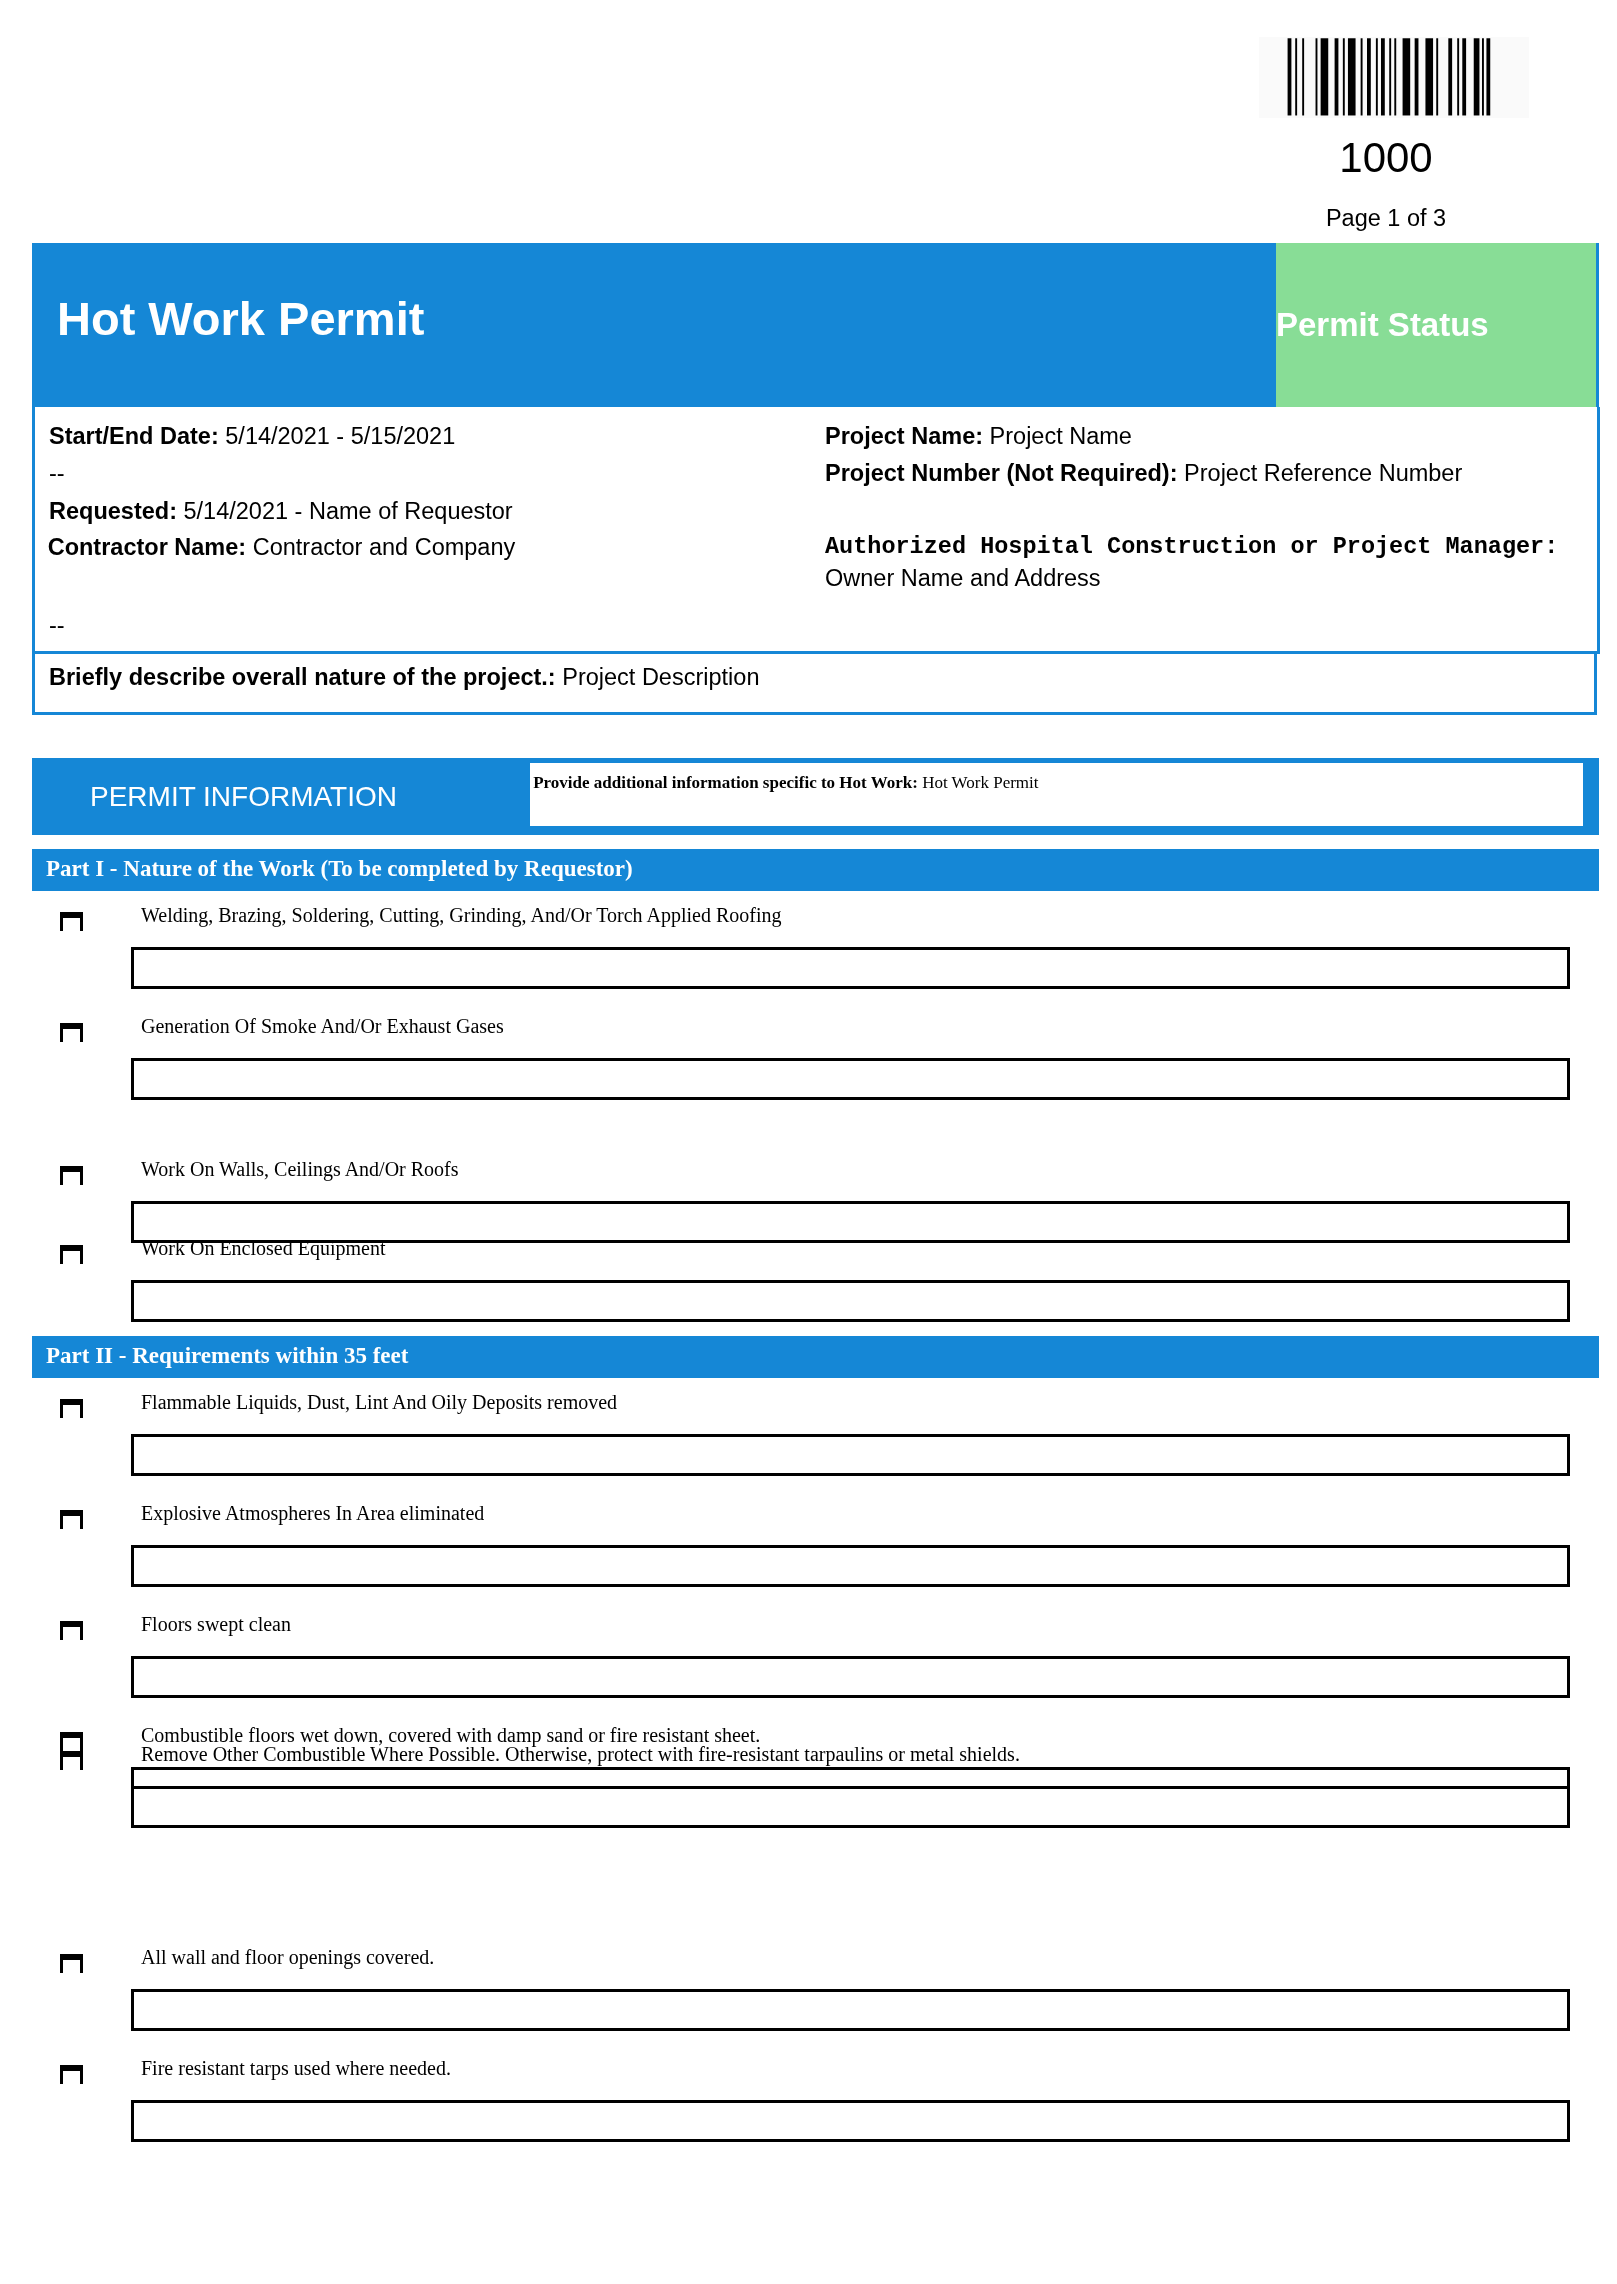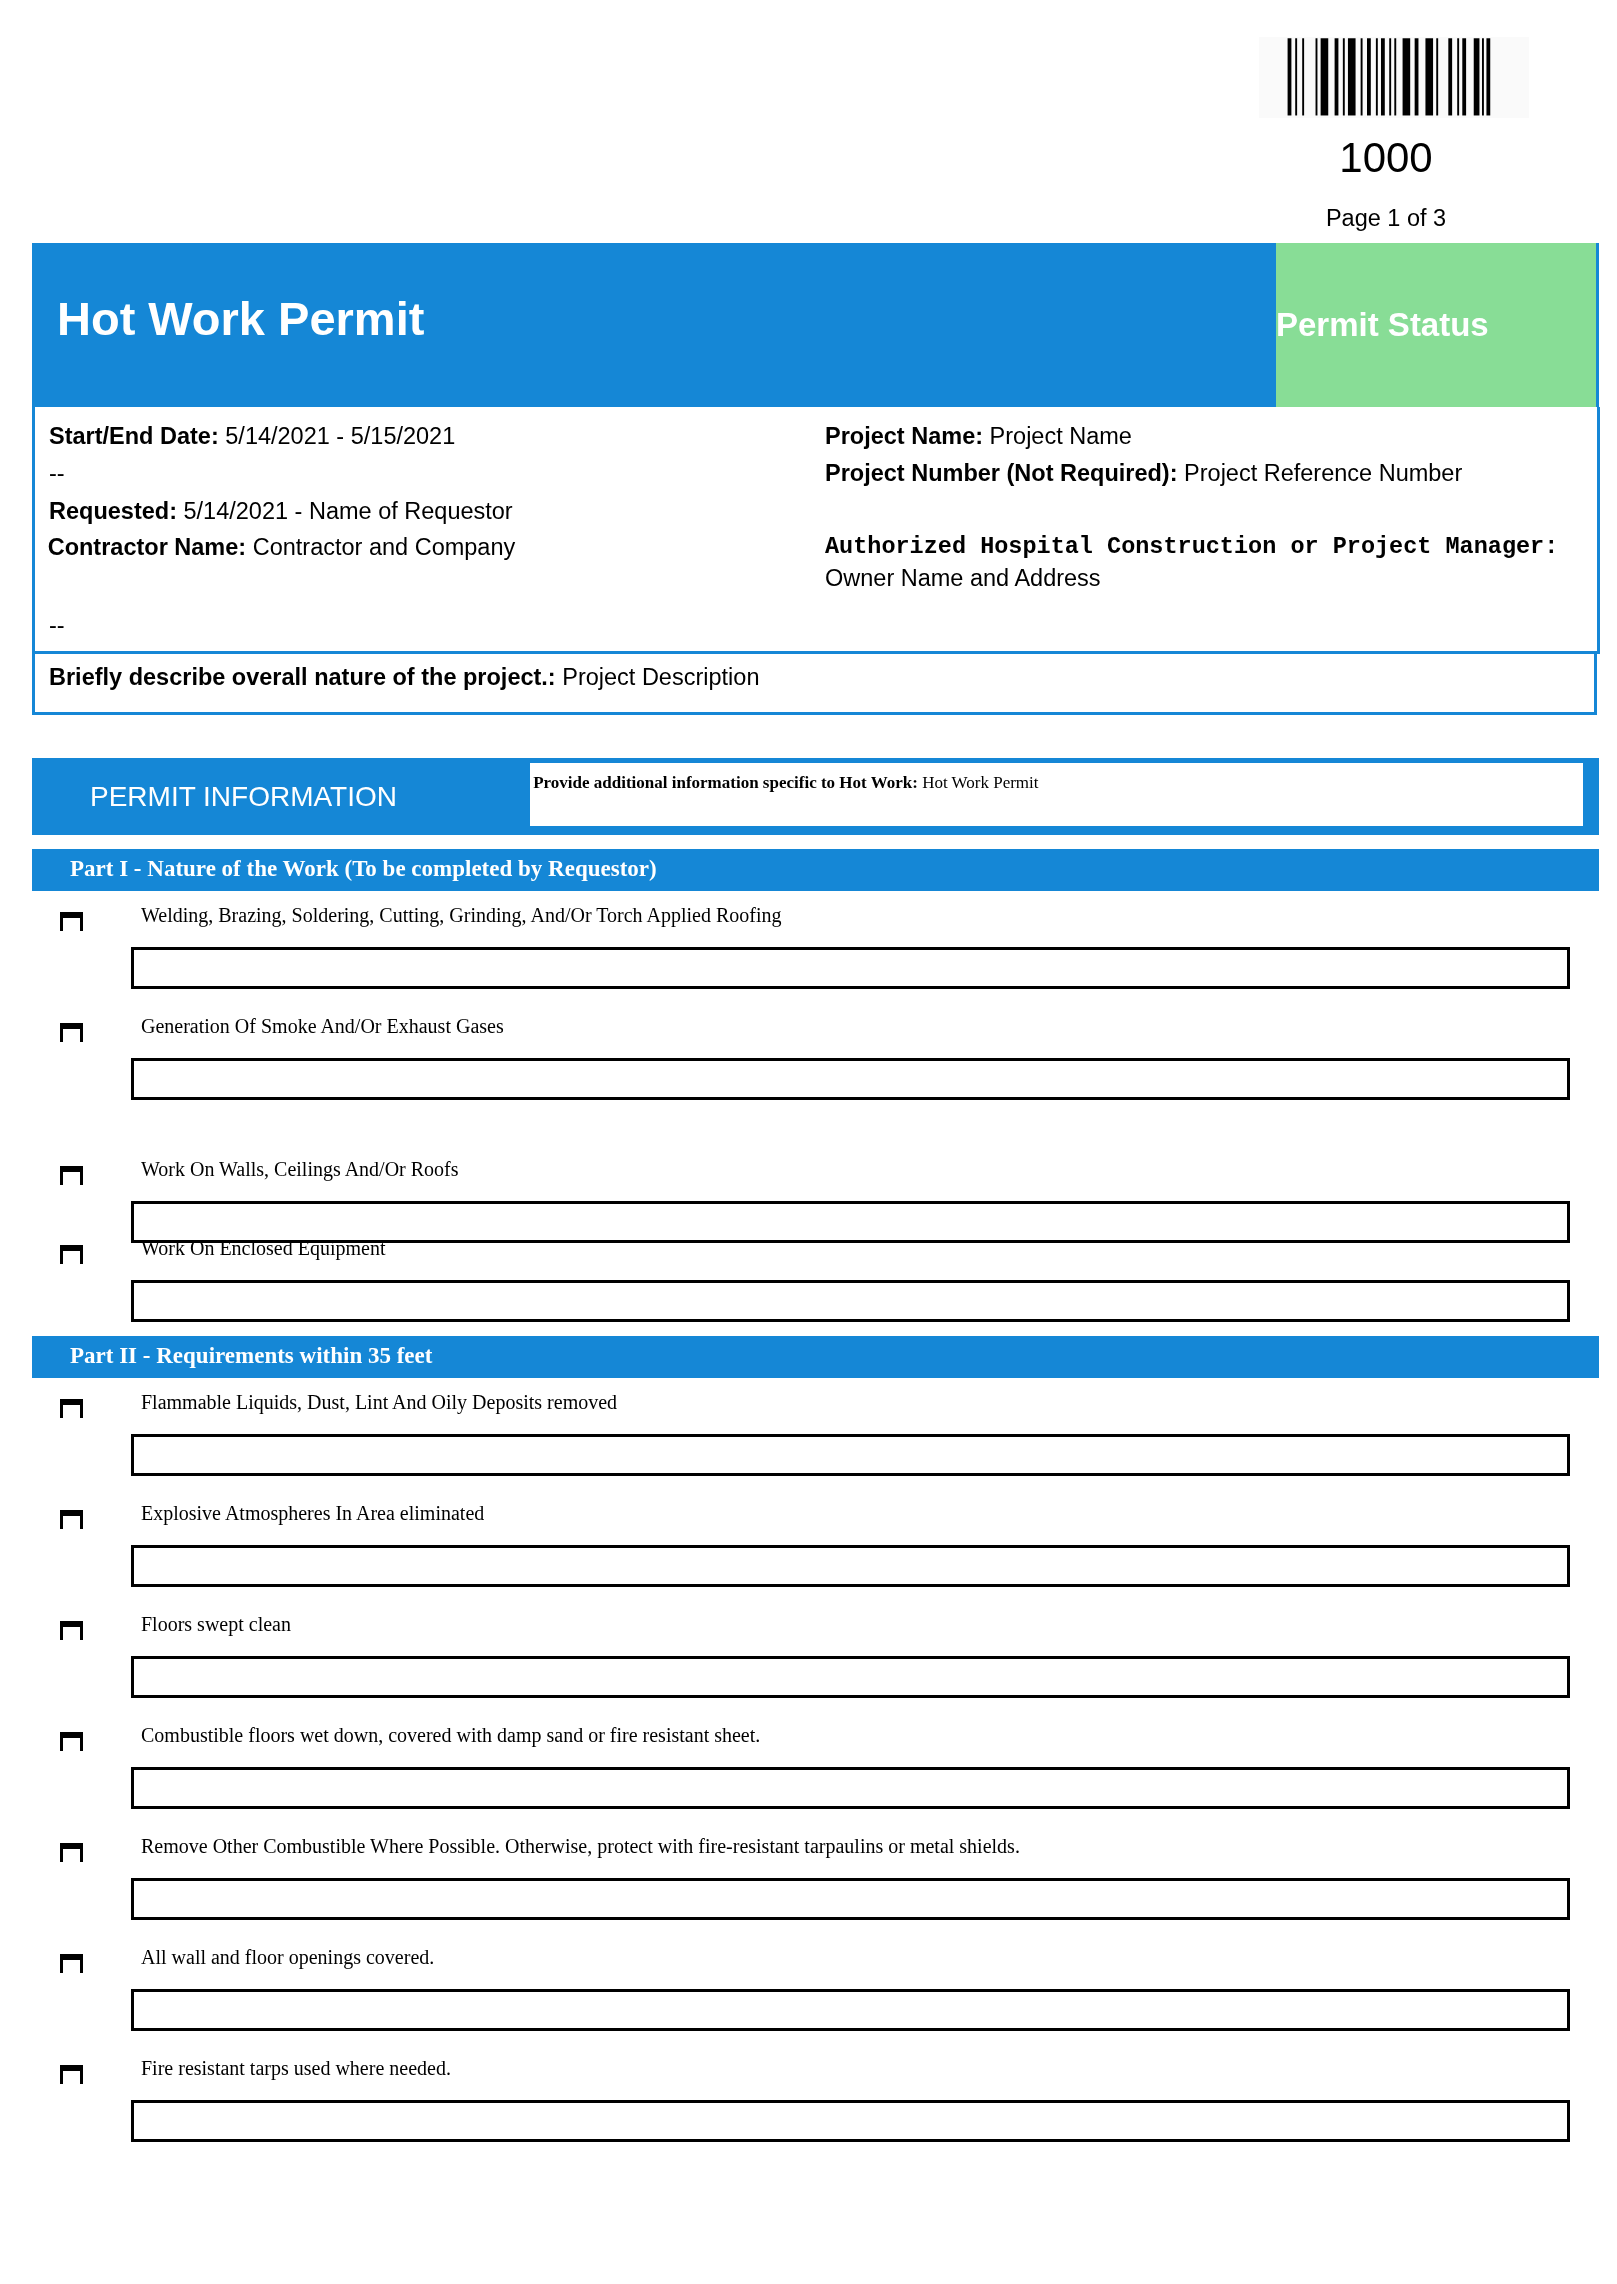--- a/index.html
+++ b/index.html
@@ -23,21 +23,21 @@
   .field b { font-weight:bold; }
   #desc { left:32px; top:654px; width:1559px; height:58px; border:3.2px solid #1587d6; border-top:none; }
 
   
   #permit-bar { left:32px; top:758px; width:1567px; height:77px; background:#1587d6; }
   #permit-label { left:14px; top:21px; color:#fff; font-size:28px; line-height:36px;margin-left:44px; }
   #permit-inner { left:498px; top:5px; width:1053px; height:63px; background:#fff; }
   #permit-inner .txt { position:absolute; left:3.2px; top:9px; font-family:"Liberation Serif", serif; font-size:17px; line-height:21.6px; white-space:nowrap;text-align:center; }
 
   .part-bar { position:absolute; left:32px; width:1567px; height:42px; background:#1587d6; }
-  .part-bar span { position:absolute; left:14px; top:5px; color:#fff; font-family:"Liberation Serif", serif; font-weight:bold; font-size:23px; line-height:30px; white-space:nowrap;margin-left:24px; }
+  .part-bar span { position:absolute; left:14px; top:5px; color:#fff; font-family:"Liberation Serif", serif; font-weight:bold; font-size:23px; line-height:30px; white-space:nowrap; }
 
   .item { position:absolute; left:0; width:1618px; height:108px; }
   .cb { position:absolute; left:60px; top:11.4px; width:23px; height:19px; border-top:6.3px solid #000; border-left:3.8px solid #000; border-right:3.8px solid #000; box-sizing:border-box; cursor:pointer; }
   .lbl { position:absolute; left:141px; top:0; font-family:"Liberation Serif", serif; font-size:20px; line-height:28px; white-space:nowrap; }
   .tbox { position:absolute; left:131px; top:46px; width:1439px; height:42px; border:3.8px solid #000; box-sizing:border-box; background:#fff; }
 </style>
 </head>
 <body>
 
 <div id="barcode" class="abs">
@@ -169,21 +169,21 @@
 <div class="item" style="top:1610px;">
   <div class="cb"></div>
   <div class="lbl">Floors swept clean</div>
   <div class="tbox"></div>
 </div>
 <div class="item" style="top:1721px;">
   <div class="cb"></div>
   <div class="lbl">Combustible floors wet down, covered with damp sand or fire resistant sheet.</div>
   <div class="tbox"></div>
 </div>
-<div class="item" style="top:1832px;">
+<div class="item" style="top:1740px;">
   <div class="cb"></div>
   <div class="lbl">Remove Other Combustible Where Possible. Otherwise, protect with fire-resistant tarpaulins or metal shields.</div>
   <div class="tbox"></div>
 </div>
 <div class="item" style="top:1943px;">
   <div class="cb"></div>
   <div class="lbl">All wall and floor openings covered.</div>
   <div class="tbox"></div>
 </div>
 <div class="item" style="top:2054px;">

